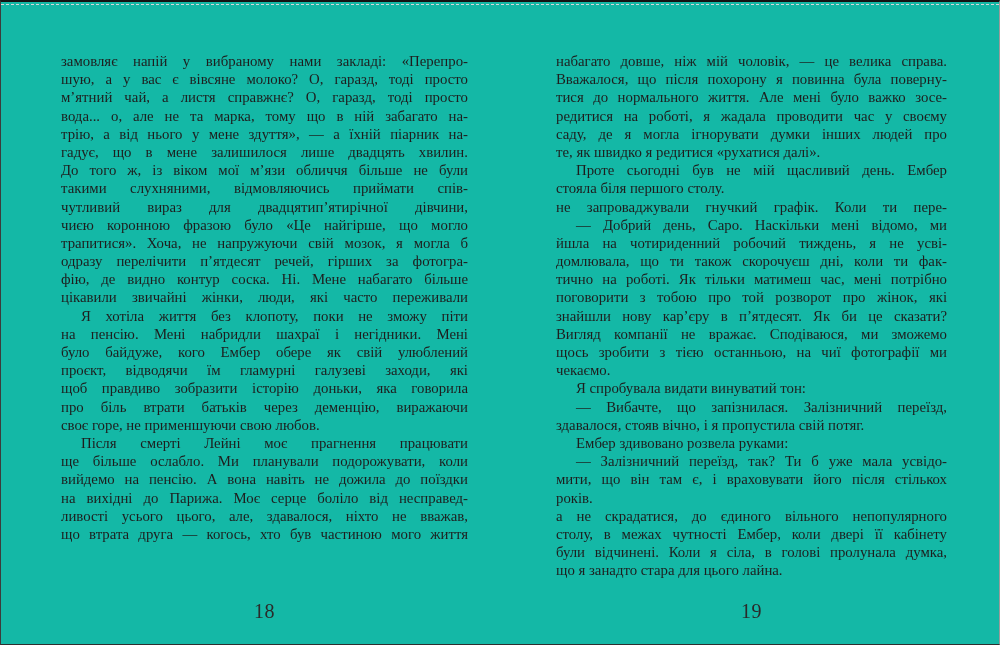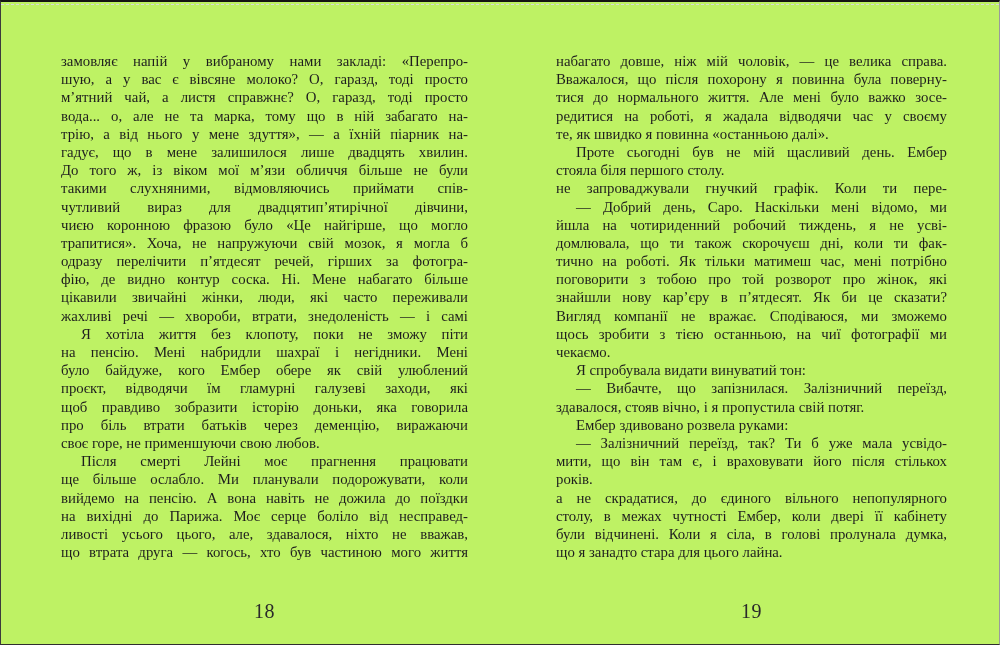--- a/index.html
+++ b/index.html
@@ -5,21 +5,21 @@
   html, body {
     margin: 0;
     padding: 0;
     background: #ffffff;
   }
   .spread {
     position: relative;
     width: 1000px;
     height: 645px;
     box-sizing: border-box;
-    background: #bef264;
+    background: #14b8a6;
     border-top: 2px solid #141414;
     border-left: 1px solid #3c3c3c;
     border-right: 1px solid #9a9a9a;
     border-bottom: 1px solid #2e2e2e;
     display: flex;
     overflow: hidden;
     font-family: "Liberation Serif", "DejaVu Serif", serif;
     justify-content: space-between;
   }
   .top-dashed {
@@ -75,21 +75,20 @@
         <div class="line">трію, а від нього у мене здуття», — а їхній піарник на-</div>
         <div class="line">гадує, що в мене залишилося лише двадцять хвилин.</div>
         <div class="line">До того ж, із віком мої м’язи обличчя більше не були</div>
         <div class="line">такими слухняними, відмовляючись приймати спів-</div>
         <div class="line">чутливий вираз для двадцятип’ятирічної дівчини,</div>
         <div class="line">чиєю коронною фразою було «Це найгірше, що могло</div>
         <div class="line">трапитися». Хоча, не напружуючи свій мозок, я могла б</div>
         <div class="line">одразу перелічити п’ятдесят речей, гірших за фотогра-</div>
         <div class="line">фію, де видно контур соска. Ні. Мене набагато більше</div>
         <div class="line">цікавили звичайні жінки, люди, які часто переживали</div>
-        <div class="line">жахливі речі — хвороби, втрати, знедоленість — і самі</div>
         <div class="line indent">Я хотіла життя без клопоту, поки не зможу піти</div>
         <div class="line">на пенсію. Мені набридли шахраї і негідники. Мені</div>
         <div class="line">було байдуже, кого Ембер обере як свій улюблений</div>
         <div class="line">проєкт, відводячи їм гламурні галузеві заходи, які</div>
         <div class="line">щоб правдиво зобразити історію доньки, яка говорила</div>
         <div class="line">про біль втрати батьків через деменцію, виражаючи</div>
         <div class="line end">своє горе, не применшуючи свою любов.</div>
         <div class="line indent">Після смерті Лейні моє прагнення працювати</div>
         <div class="line">ще більше ослабло. Ми планували подорожувати, коли</div>
         <div class="line">вийдемо на пенсію. А вона навіть не дожила до поїздки</div>
@@ -98,22 +97,23 @@
         <div class="line">що втрата друга — когось, хто був частиною мого життя</div>
       </div>
     <div class="pagenum">18</div>
   </section>
 
   <section class="page page-right">
     <div class="textblock">
         <div class="line">набагато довше, ніж мій чоловік, — це велика справа.</div>
         <div class="line">Вважалося, що після похорону я повинна була поверну-</div>
         <div class="line">тися до нормального життя. Але мені було важко зосе-</div>
-        <div class="line">редитися на роботі, я жадала відводячи час у своєму</div>
-        <div class="line end">те, як швидко я повинна «останньою далі».</div>
+        <div class="line">редитися на роботі, я жадала проводити час у своєму</div>
+        <div class="line">саду, де я могла ігнорувати думки інших людей про</div>
+        <div class="line end">те, як швидко я редитися «рухатися далі».</div>
         <div class="line indent">Проте сьогодні був не мій щасливий день. Ембер</div>
         <div class="line end">стояла біля першого столу.</div>
         <div class="line">не запроваджували гнучкий графік. Коли ти пере-</div>
         <div class="line indent">— Добрий день, Саро. Наскільки мені відомо, ми</div>
         <div class="line">йшла на чотириденний робочий тиждень, я не усві-</div>
         <div class="line">домлювала, що ти також скорочуєш дні, коли ти фак-</div>
         <div class="line">тично на роботі. Як тільки матимеш час, мені потрібно</div>
         <div class="line">поговорити з тобою про той розворот про жінок, які</div>
         <div class="line">знайшли нову кар’єру в п’ятдесят. Як би це сказати?</div>
         <div class="line">Вигляд компанії не вражає. Сподіваюся, ми зможемо</div>

